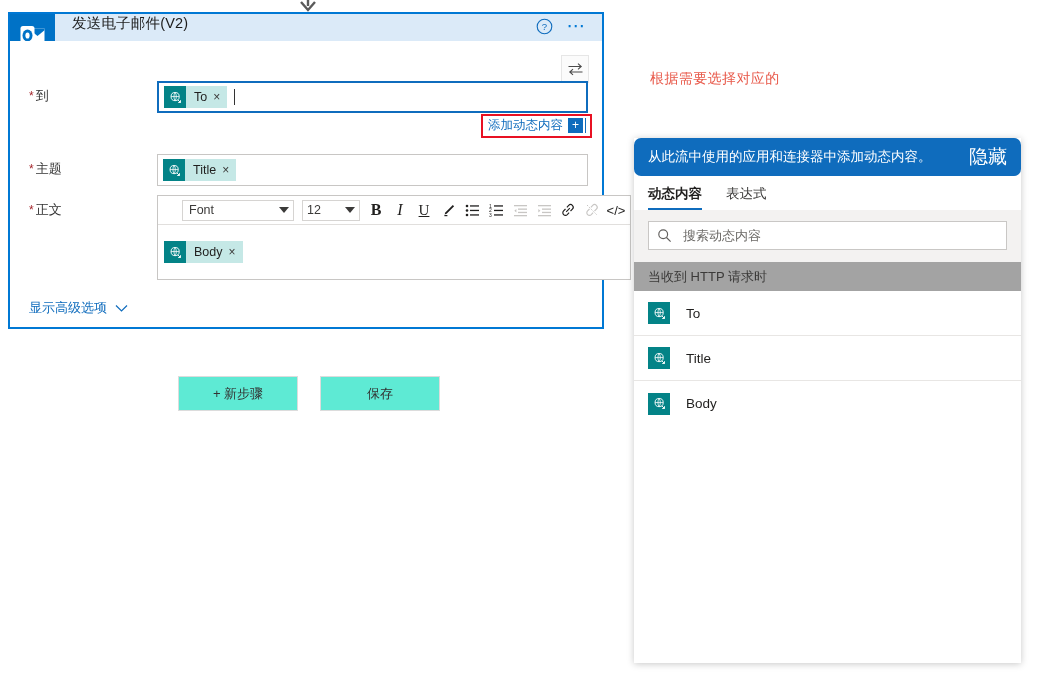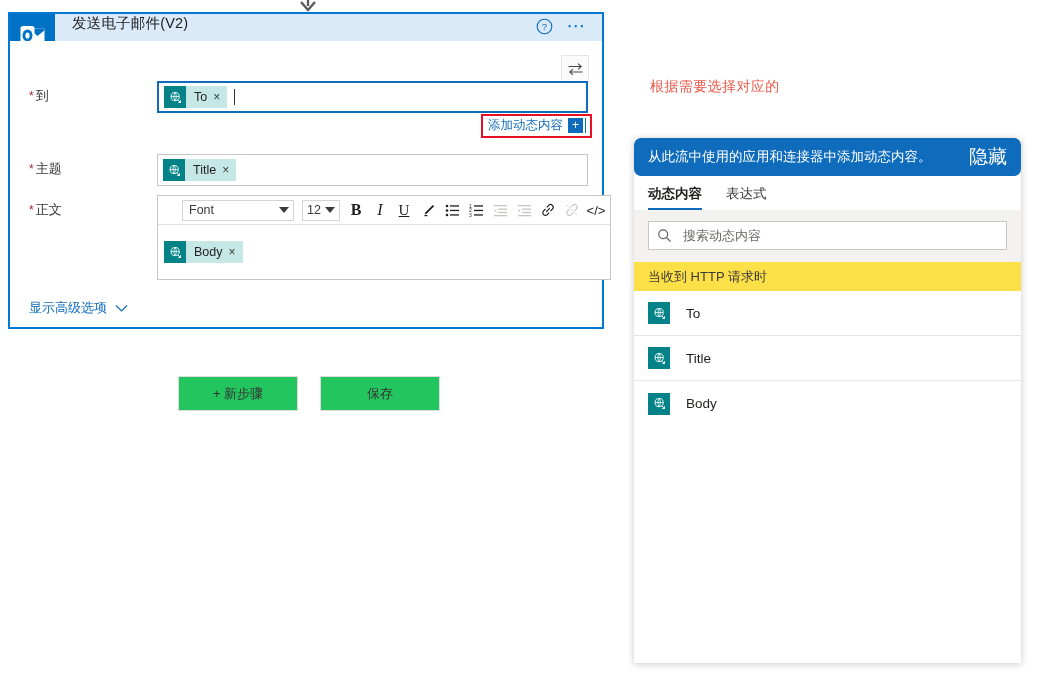--- a/index.html
+++ b/index.html
@@ -235,21 +235,21 @@
     justify-content: space-between;
     font-size: 12.5px;
     color: #3b3a39;
     background: #ffffff;
     margin: 0 4px;
     padding: 0 4px 0 6px;
     cursor: pointer;
     box-sizing: border-box;
   }
   .rte-select.font { width: 112px; margin-left: 22px; }
-  .rte-select.size { width: 38px; padding-left: 4px; }
+  .rte-select.size { width: 58px; padding-left: 4px; }
   .sel-caret {
     width: 0; height: 0;
     border-left: 5px solid transparent;
     border-right: 5px solid transparent;
     border-top: 6px solid #3b3a39;
     margin-left: 4px;
   }
   .rte-btn {
     width: 24px; height: 24px;
     display: flex; align-items: center; justify-content: center;
@@ -285,36 +285,36 @@
     position: absolute;
     left: 178px;
     top: 376px;
     display: flex;
     gap: 22px;
   }
   .flat-btn {
     width: 120px;
     height: 35px;
     border: 1px solid #dcdcdc;
-    background: #22c55e;
+    background: #5eead4;
     font-size: 13px;
     color: #333333;
     display: flex;
     align-items: center;
     justify-content: center;
     cursor: pointer;
     font-family: "Liberation Sans", "DejaVu Sans", sans-serif;
     box-sizing: border-box;
   }
 
   
   .annotation {
     position: absolute;
     left: 650px;
-    top: 78px;
+    top: 70px;
     color: #e8594a;
     font-size: 14px;
     letter-spacing: .4px;
   }
 
   
   .dyn-panel {
     position: absolute;
     left: 634px;
     top: 138px;
@@ -393,21 +393,21 @@
     border: 0;
     outline: 0;
     flex: 1 1 auto;
     font-size: 13px;
     color: #323130;
     font-family: "Liberation Sans", "DejaVu Sans", sans-serif;
     background: transparent;
   }
   .dyn-search input::placeholder { color: #6b6966; }
   .dyn-group-head {
-    background: #fde047;
+    background: #a3a3a3;
     height: 29px;
     display: flex;
     align-items: center;
     padding: 0 14px;
     font-size: 13px;
     color: #3b3a39;
     box-sizing: border-box;
   }
   .dyn-list { background: #ffffff; }
   .dyn-item {

